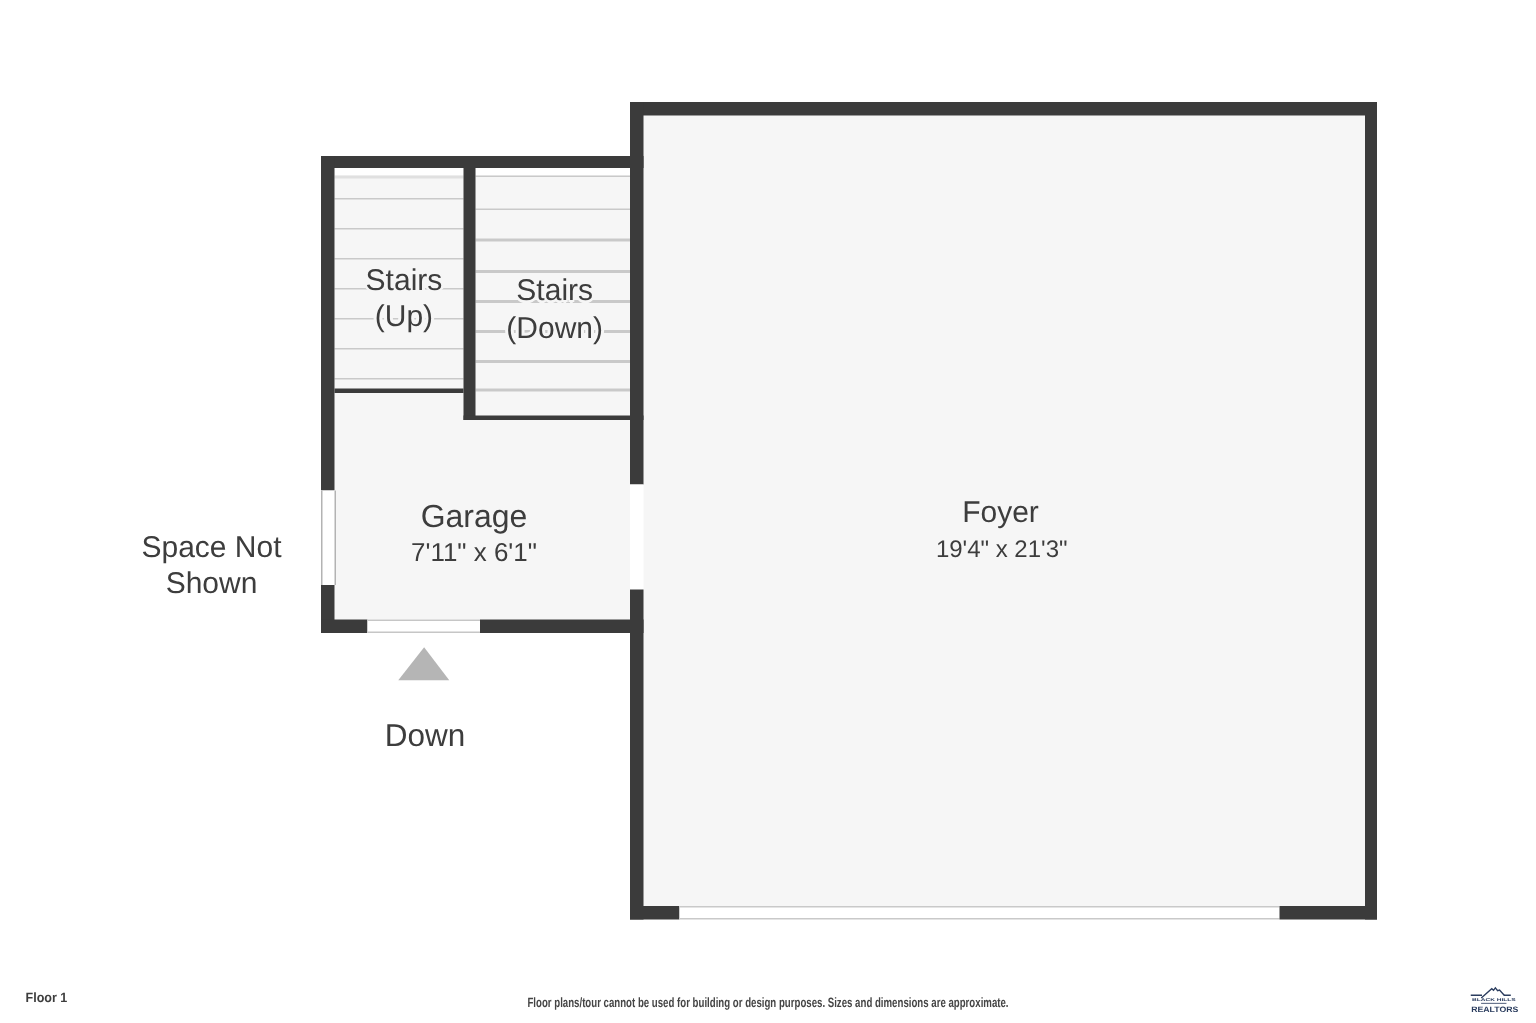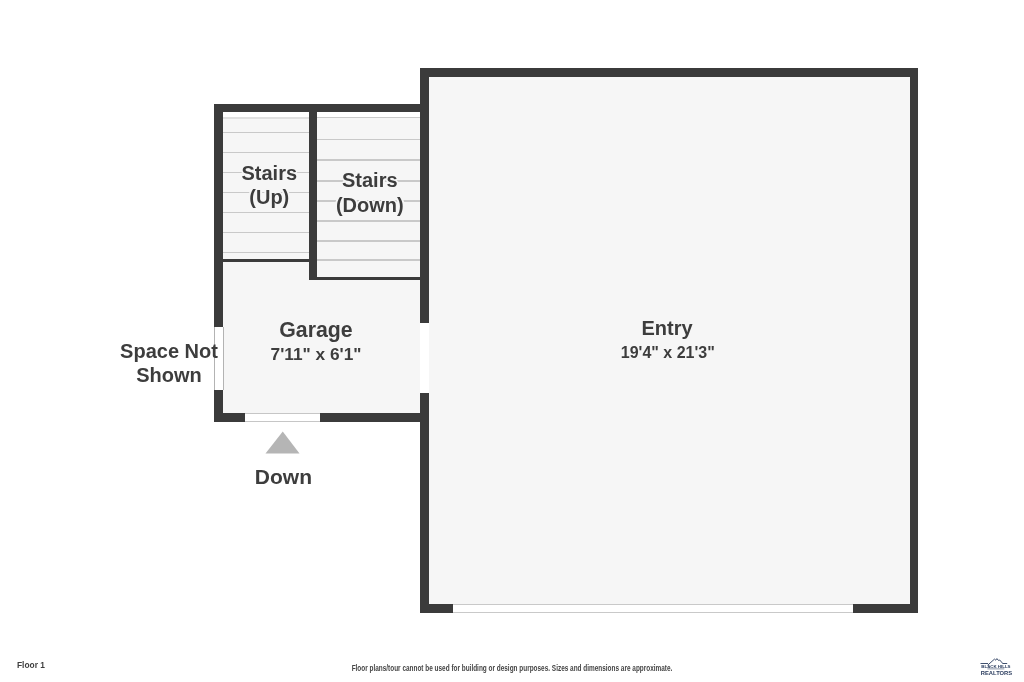--- a/index.html
+++ b/index.html
@@ -1,20 +1,20 @@
 <!DOCTYPE html>
 <html><head>
 <meta charset="utf-8">
 <style>
   html,body{margin:0;padding:0;width:1024px;height:682px;background:#ffffff;
     font-family:"Liberation Sans",sans-serif;position:relative;overflow:hidden;}
   .wall{position:absolute;background:#3b3b3b;}
   .fill{position:absolute;background:#f6f6f6;}
   .tread{position:absolute;background:#c9c9c9;height:1.5px;}
-  .lbl{position:absolute;color:#3d3d3d;font-weight:bold;text-align:center;}
+  .lbl{position:absolute;color:#3d3d3d;font-weight:normal;text-align:center;margin-top:14px;}
   .halo{text-shadow:-2px 0 0 #f6f6f6,2px 0 0 #f6f6f6,0 -2px 0 #f6f6f6,0 2px 0 #f6f6f6,
     -1px -1px 0 #f6f6f6,1px 1px 0 #f6f6f6,-1px 1px 0 #f6f6f6,1px -1px 0 #f6f6f6;}
 </style>
 </head>
 <body>
 
 <div class="fill" style="left:223px;top:112px;width:197px;height:301px;"></div>
 
 <div class="fill" style="left:428px;top:77px;width:482px;height:527px;"></div>
 
@@ -79,25 +79,25 @@
 <div class="wall" style="left:853px;top:604px;width:65px;height:9px;"></div>
 
 <div class="lbl halo" style="left:219.3px;top:161px;width:100px;font-size:20px;line-height:24px;">Stairs<br>(Up)</div>
 
 <div class="lbl halo" style="left:314.8px;top:167.7px;width:110px;font-size:20px;line-height:25.4px;">Stairs<br>(Down)</div>
 
 <div class="lbl" style="left:236px;top:320.3px;width:160px;font-size:21.3px;line-height:21px;">Garage</div>
 
 <div class="lbl" style="left:236px;top:346px;width:160px;font-size:17.3px;line-height:17px;">7'11" x 6'1"</div>
 
-<div class="lbl" style="left:587px;top:318px;width:160px;font-size:20px;line-height:21px;">Entry</div>
+<div class="lbl" style="left:587px;top:318px;width:160px;font-size:20px;line-height:21px;">Foyer</div>
 
 <div class="lbl" style="left:587.8px;top:343.5px;width:160px;font-size:16px;line-height:17px;">19'4" x 21'3"</div>
 
-<div class="lbl" style="left:99px;top:339px;width:140px;font-size:20px;line-height:24.2px;">Space Not<br>Shown</div>
+<div class="lbl" style="left:71px;top:339px;width:140px;font-size:20px;line-height:24.2px;">Space Not<br>Shown</div>
 
 <svg style="position:absolute;left:265px;top:431px;" width="35" height="23" viewBox="0 0 35 23">
   <polygon points="17.75,0.5 0.5,22.5 34.5,22.5" fill="#b5b5b5"></polygon>
 </svg>
 
 <div class="lbl" style="left:233.4px;top:466px;width:100px;font-size:21px;line-height:22px;">Down</div>
 
 <div style="position:absolute;left:16.8px;top:660.2px;font-size:9px;font-weight:bold;color:#3d3d3d;transform:scaleX(0.93);transform-origin:left;">Floor 1</div>
 
 <div style="position:absolute;left:261.5px;top:663px;width:500px;text-align:center;font-size:9px;font-weight:bold;color:#454545;transform:scaleX(0.715);transform-origin:center;">Floor plans/tour cannot be used for building or design purposes. Sizes and dimensions are approximate.</div>

